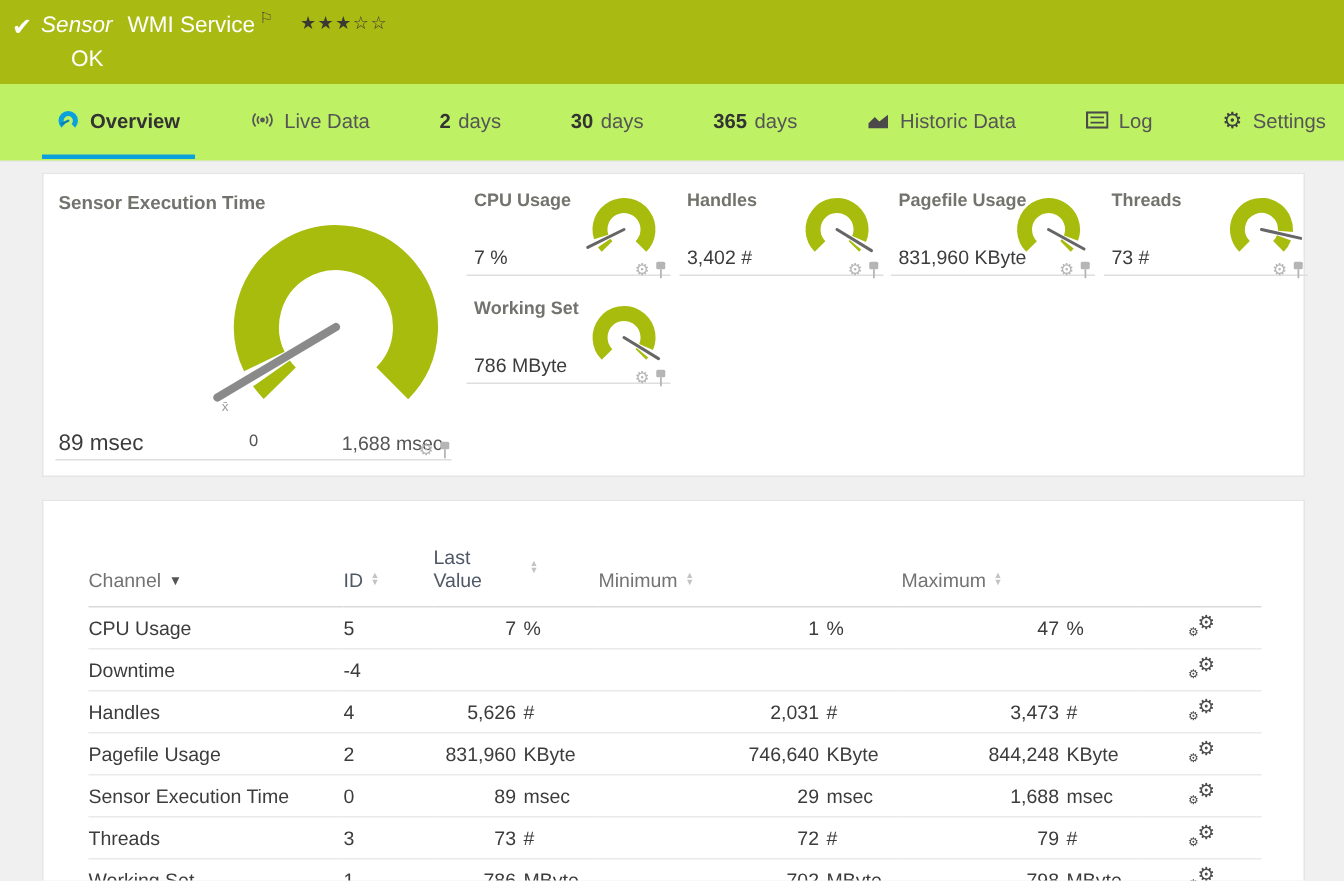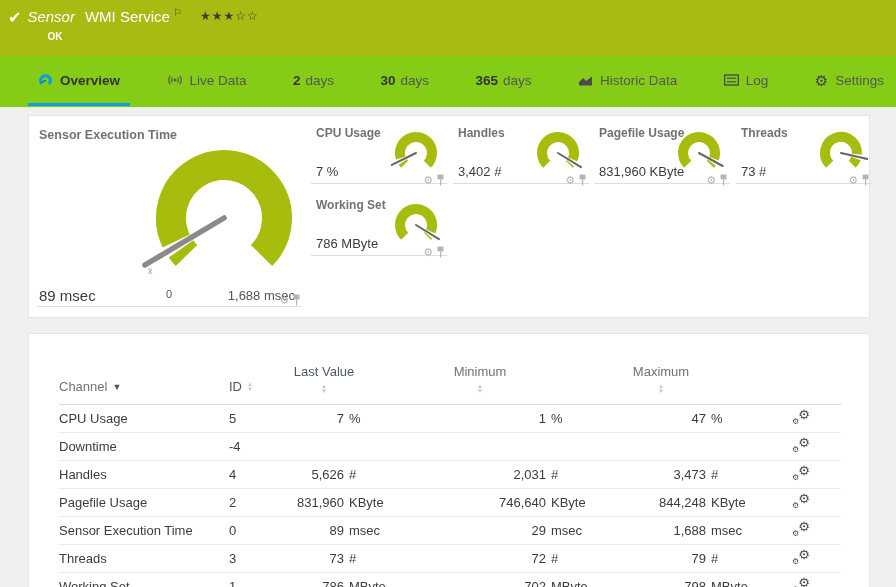--- a/index.html
+++ b/index.html
@@ -7,24 +7,24 @@
        font-family:"Liberation Sans","DejaVu Sans",sans-serif;}
   .page{position:relative;width:896px;height:587px;overflow:hidden;background:#f0f0f0;}
 
   
   .hdr{height:56px;background:#a9ba12;display:flex;align-items:flex-start;padding:7px 0 0 8px;box-sizing:border-box;}
   .hdr .chk{color:#fff;font-size:16px;font-weight:bold;margin:1px 6px 0 0;}
   .hdr-title{font-size:15px;color:#fff;}
   .hdr-title em{font-style:italic;margin-right:10px;}
   .hdr-flag{font-size:10px;color:#4a4f35;vertical-align:super;margin-left:3px;}
   .hdr-stars{font-size:12px;color:#3a3a32;margin-left:18px;letter-spacing:1px;vertical-align:2px;}
-  .hdr-status{font-size:10px;font-weight:bold;color:#fff;margin:6px 0 0 20px;}
-
-  
-  .tabs{height:52px;background:#84cc16;border-bottom:1px solid #e7e7e7;
+  .hdr-status{font-size:15px;font-weight:normal;color:#fff;margin:6px 0 0 20px;}
+
+  
+  .tabs{height:52px;background:#bef264;border-bottom:1px solid #e7e7e7;
         display:flex;align-items:center;justify-content:space-between;
         padding:0 2px 0 28px;box-sizing:border-box;}
   .tab{display:flex;align-items:center;gap:7px;height:49px;box-sizing:border-box;
        padding:0 10px;font-size:13.5px;color:#555;cursor:pointer;border-bottom:3px solid transparent;white-space:nowrap;}
   .tab b{color:#333;font-weight:bold;margin-right:-2px;}
   .tab.active{font-weight:bold;color:#333;border-bottom-color:#0ba1dc;}
   .tab-icon{display:inline-flex;align-items:center;}
   .gear-glyph{font-size:15px;color:#3f3f3f;line-height:1;}
 
   
@@ -54,21 +54,21 @@
   .sg-icons{position:absolute;right:2px;bottom:-2px;display:flex;align-items:center;gap:3px;}
 
   
   table{border-collapse:collapse;table-layout:fixed;width:782px;margin:30px 30px 0 30px;}
   thead th{font-weight:normal;font-size:13px;text-align:left;vertical-align:bottom;
            padding:0 0 10px 0;color:#4e5866;cursor:pointer;}
   thead tr{border-bottom:1px solid #d9d9d9;}
   tbody tr{border-bottom:1px solid #eaeaea;}
   tbody td{height:27px;padding:0;font-size:13px;color:#3c3c3c;vertical-align:middle;}
   .th-flex{display:flex;align-items:center;gap:5px;}
-  .th-flex.right{padding-right:40px;flex-direction:column;}
+  .th-flex.right{padding-right:40px;}
   .th-purple{color:#737373;}
   .th-channel{color:#737373;}
   .sorters{display:inline-flex;flex-direction:column;line-height:5px;font-size:6px;color:#c3c3c3;}
   .sorted-arrow{font-size:9px;color:#555;}
   td.num{text-align:right;}
   td.unit{padding-left:5px;text-align:left;}
   td.action{text-align:center;}
   .gearset{position:relative;display:inline-block;width:18px;height:16px;cursor:pointer;}
   .gearset .g1{position:absolute;right:0;top:-1px;font-size:13px;color:#4c4c4c;line-height:1;}
   .gearset .g2{position:absolute;left:0;bottom:-1px;font-size:8px;color:#4c4c4c;line-height:1;}

